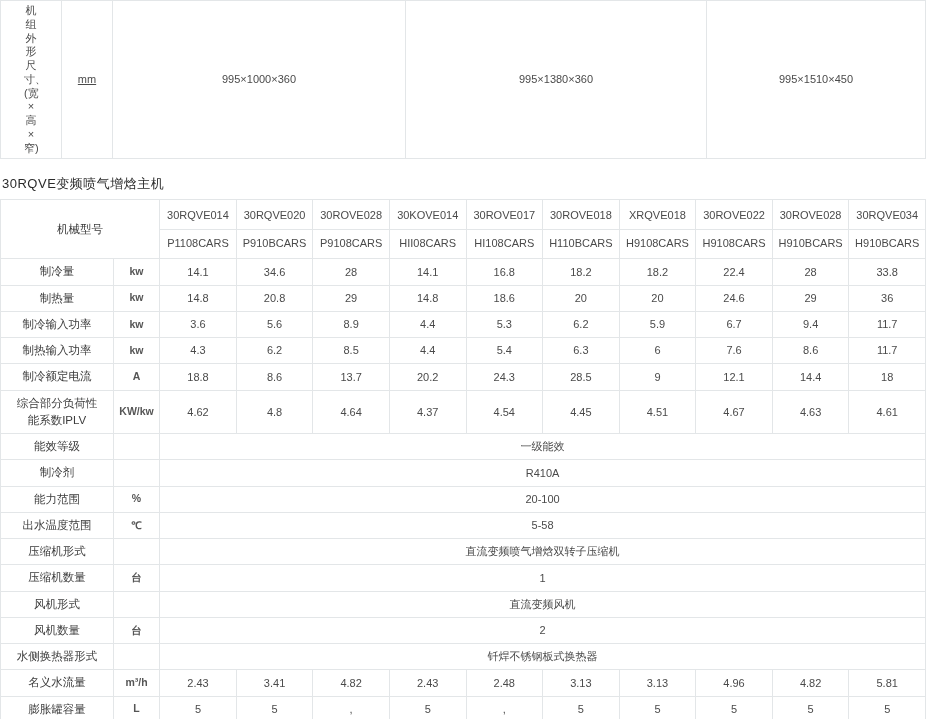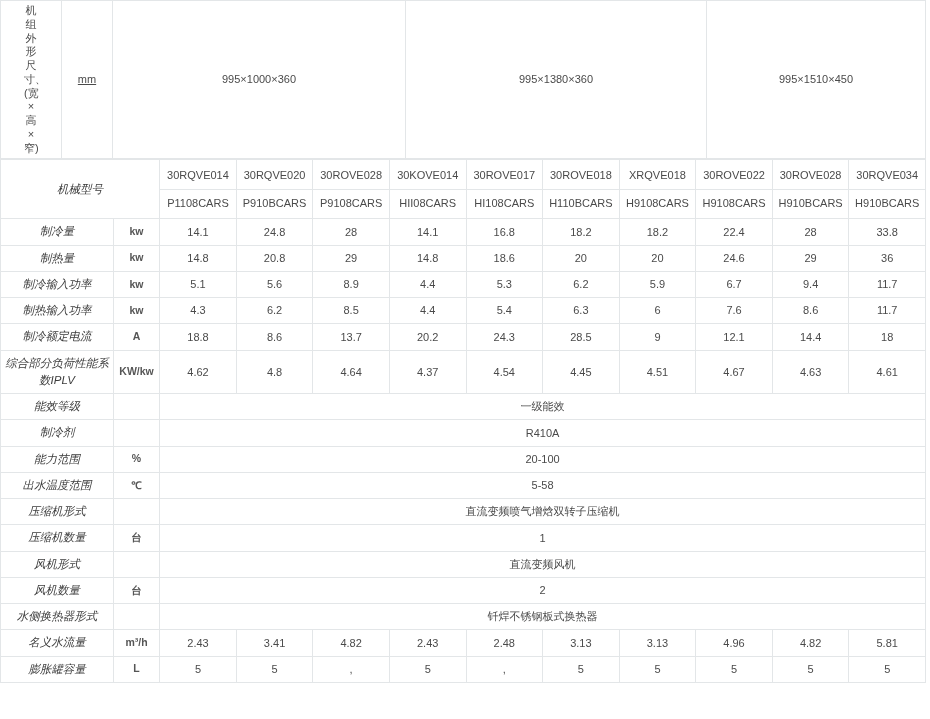--- a/index.html
+++ b/index.html
@@ -80,22 +80,21 @@
     text-align: center;
     vertical-align: middle;
     padding: 4px 1px;
     line-height: 1.5;
     background: #ffffff;
     overflow: hidden;
   }
   table.main td.rowlabel {
     font-size: 11.5px;
     color: #3c3c3c;
-    padding: 4px 0;
-    font-style: italic;
+    padding: 4px 12px;
   }
   table.main td.unit {
     font-size: 10.5px;
     color: #555;
     font-weight: bold;
   }
   .m0 { width: 112px; }
   .m1 { width: 46px; }
   .mdata { width: 76px; }
   .model-top { font-size: 10.5px; padding-top: 7px !important; padding-bottom: 5px !important; }
@@ -114,20 +113,21 @@
         <span class="vtext">机组外形尺寸、(宽×高×窄)</span>
       </td>
       <td class="c1 unit-cell">mm</td>
       <td style="width:288px">995×1000×360</td>
       <td style="width:296px">995×1380×360</td>
       <td>995×1510×450</td>
     </tr>
   </tbody>
     </table>
 
+  <div class="section-title">30RQVE变频喷气增焓主机</div>
 
   <table class="main">
     <colgroup>
       <col class="m0">
         <col class="m1">
       <col class="mdata">
         <col class="mdata">
         <col class="mdata">
         <col class="mdata">
         <col class="mdata">
@@ -160,21 +160,21 @@
           <td class="model-bot">H110BCARS</td>
           <td class="model-bot">H9108CARS</td>
           <td class="model-bot">H9108CARS</td>
           <td class="model-bot">H910BCARS</td>
           <td class="model-bot">H910BCARS</td>
         </tr>
         <tr>
           <td class="rowlabel">制冷量</td>
           <td class="unit">kw</td>
           <td>14.1</td>
-          <td>24.8</td>
+          <td>34.6</td>
           <td>28</td>
           <td>14.1</td>
           <td>16.8</td>
           <td>18.2</td>
           <td>18.2</td>
           <td>22.4</td>
           <td>28</td>
           <td>33.8</td>
         </tr>
         <tr>
@@ -187,21 +187,21 @@
           <td>18.6</td>
           <td>20</td>
           <td>20</td>
           <td>24.6</td>
           <td>29</td>
           <td>36</td>
         </tr>
         <tr>
           <td class="rowlabel">制冷输入功率</td>
           <td class="unit">kw</td>
-          <td>5.1</td>
+          <td>3.6</td>
           <td>5.6</td>
           <td>8.9</td>
           <td>4.4</td>
           <td>5.3</td>
           <td>6.2</td>
           <td>5.9</td>
           <td>6.7</td>
           <td>9.4</td>
           <td>11.7</td>
         </tr>

